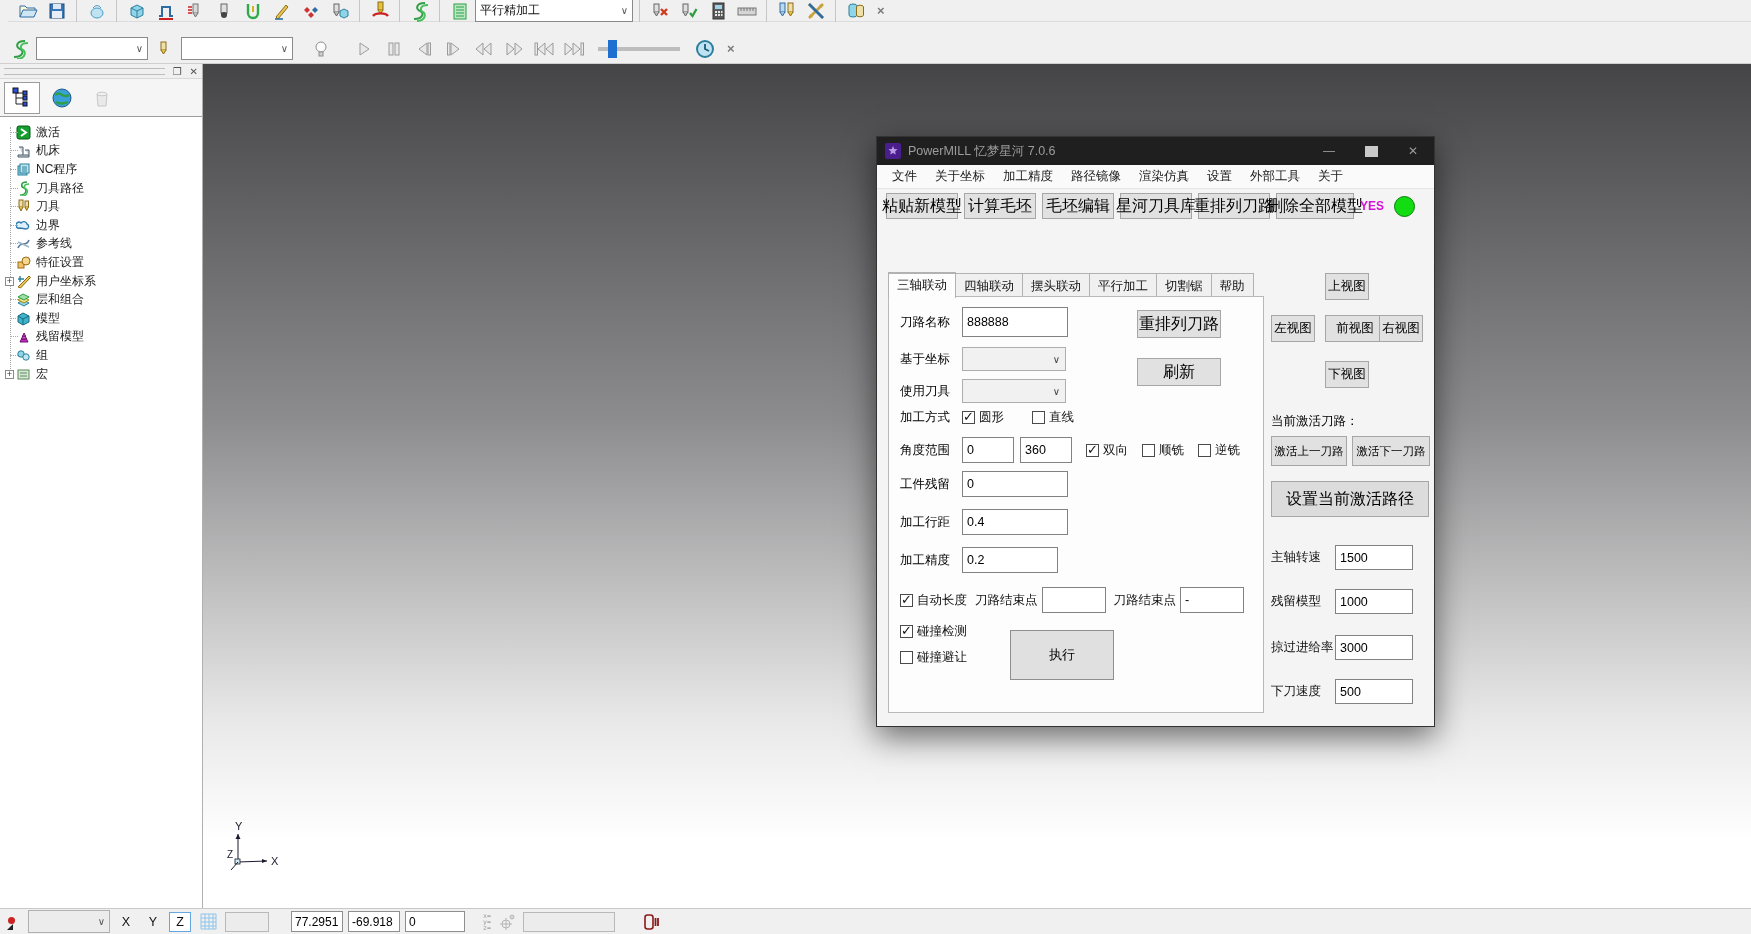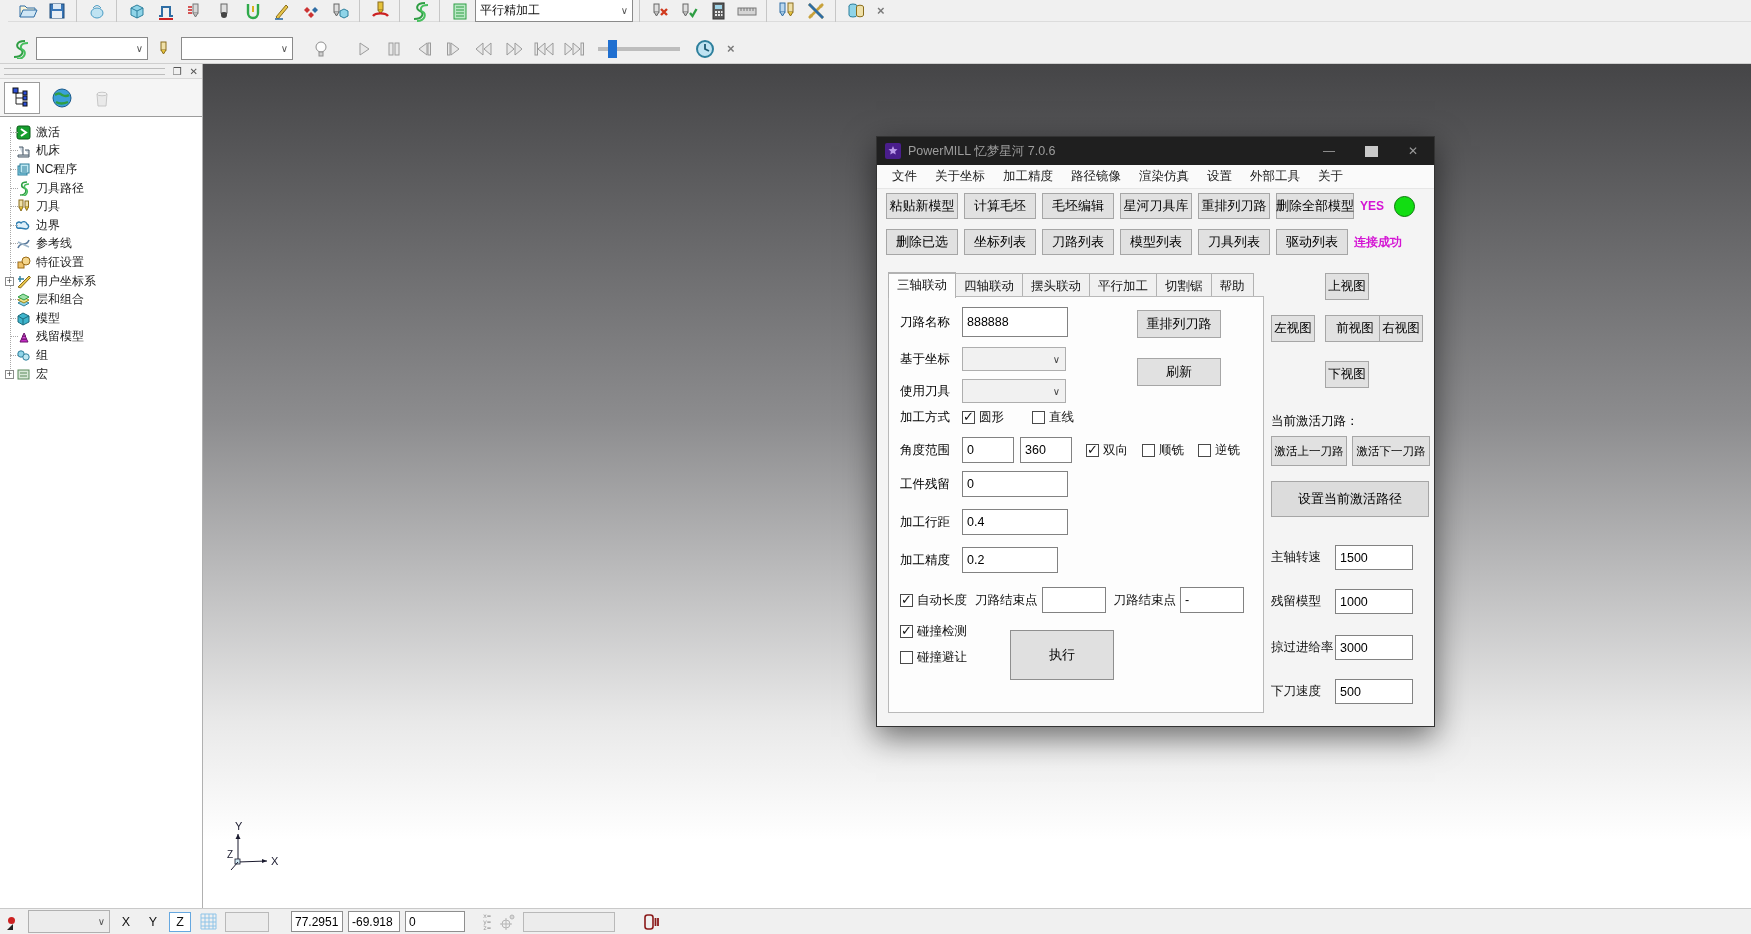--- a/index.html
+++ b/index.html
@@ -50,21 +50,21 @@
   #dlg-titlebar { height:28px; background:#1f1f1f; display:flex; align-items:center; padding-left:8px;}
   #dlg-title { color:#9d9d9d; font-size:12.5px; margin-left:7px;}
   #dlg-controls { margin-left:auto; display:flex; height:100%;}
   .dlg-ctrl { width:42px; height:100%; display:flex; align-items:center; justify-content:center; color:#9a9a9a; font-size:12px;}
   .dlg-ctrl .maxbox { width:13px; height:11px; background:#c9c9c9;}
   #dlg-menubar { height:24px; background:#fafafa; border-bottom:1px solid #e6e6e6; display:flex; align-items:center; padding-left:6px;}
   .menu-item { padding:0 9px; font-size:12.5px; color:#1a1a1a;}
   #dlg-body { position:relative; height:537px;}
   .btnrow { position:absolute; left:9px; display:flex; gap:6px; align-items:center;}
   .btn { background:#e1e1e1; border:1px solid #a6a6a6; display:flex; align-items:center; justify-content:center;
-    font-size:13px; color:#000; cursor:default; white-space:nowrap;}
+    font-size:16px; color:#000; cursor:default; white-space:nowrap;}
   .abtn { width:72px; height:26px;}
   .abtn.wide { width:78px;}
   .magenta { color:#d414d4; font-weight:bold; font-size:12px;}
   .green-dot { width:21px; height:21px; border-radius:50%; background:#12dd12; border:1px solid #0a7a0a; margin-left:4px;}
 
   #tabs { position:absolute; left:11px; top:84px; display:flex;}
   .tab { padding:4px 8px 3px; font-size:12.5px; border:1px solid #b2b2b2; border-bottom:none; background:#f0f0f0;
     margin-right:-1px; position:relative;}
   .tab.active { background:#fdfdfd; z-index:2; padding-top:3px; margin-top:-1px; border-top:2px solid #b2b2b2;}
   #tabpage { position:absolute; left:11px; top:107px; width:376px; height:417px; background:#fdfdfd;
@@ -566,29 +566,20 @@
       <div class="btnrow" style="top:4px">
         <span class="btn abtn">粘贴新模型</span>
         <span class="btn abtn">计算毛坯</span>
         <span class="btn abtn">毛坯编辑</span>
         <span class="btn abtn">星河刀具库</span>
         <span class="btn abtn">重排列刀路</span>
         <span class="btn abtn wide">删除全部模型</span>
         <span class="magenta">YES</span>
         <span class="green-dot"></span>
       </div>
-      <div class="btnrow" style="top:40px">
-        <span class="btn abtn">删除已选</span>
-        <span class="btn abtn">坐标列表</span>
-        <span class="btn abtn">刀路列表</span>
-        <span class="btn abtn">模型列表</span>
-        <span class="btn abtn">刀具列表</span>
-        <span class="btn abtn">驱动列表</span>
-        <span class="magenta">连接成功</span>
-      </div>
 
       <div id="tabs">
         <span class="tab active">三轴联动</span>
         <span class="tab">四轴联动</span>
         <span class="tab">摆头联动</span>
         <span class="tab">平行加工</span>
         <span class="tab">切割锯</span>
         <span class="tab">帮助</span>
       </div>
 

